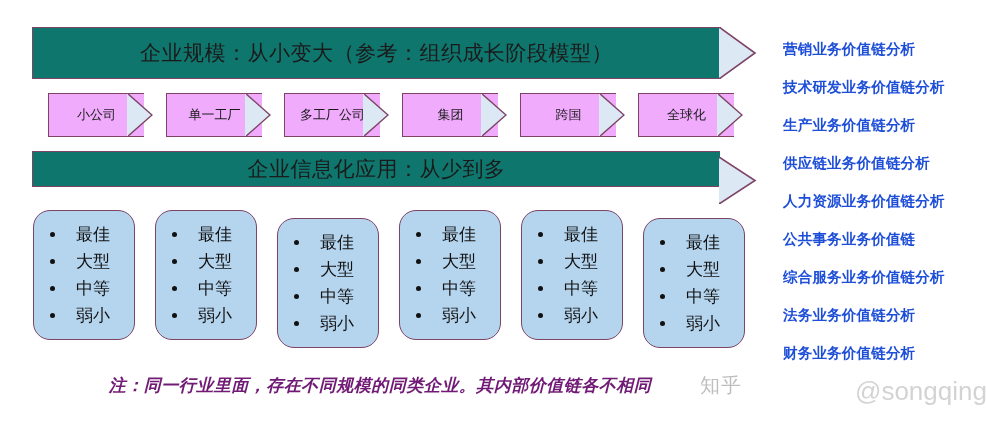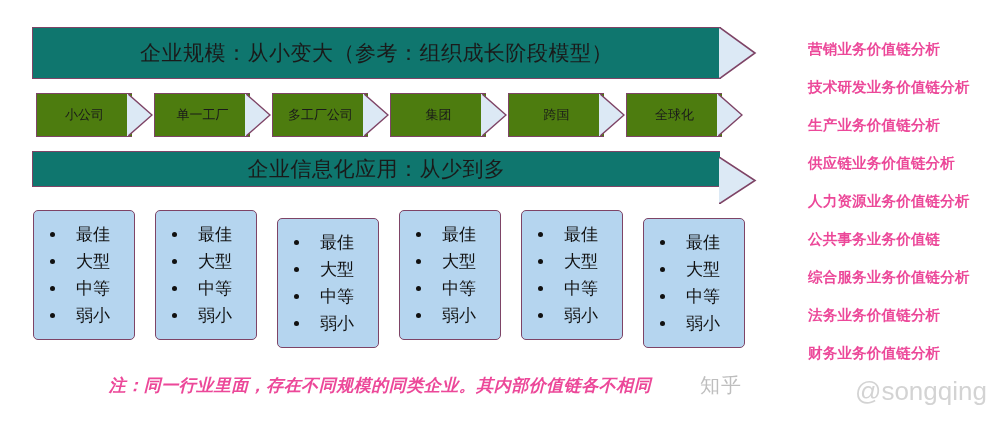--- a/index.html
+++ b/index.html
@@ -65,23 +65,23 @@
   #banner-info-tip { left: 719px; top: 157px; width: 38px; height: 47px; }
 
   
   .chevron {
     position: absolute;
     top: 93px;
     height: 44px;
   }
   .chevron-body {
     position: absolute;
-    left: 4px; top: 0;
+    left: 16px; top: 0;
     height: 100%;
-    background: #4d7c0f;
+    background: #f0abfc;
     border: 1.2px solid #7e4466;
     border-right: none;
     box-sizing: border-box;
     display: flex;
     align-items: center;
     justify-content: center;
   }
   .chevron-label {
     font-family: "Liberation Sans", "DejaVu Sans", sans-serif;
     font-size: 13px;
@@ -95,21 +95,21 @@
     width: 26px;
   }
 
   
   .bullet-box {
     position: absolute;
     width: 102px;
     height: 130px;
     background: #b5d5ef;
     border: 1.3px solid #7e4466;
-    border-radius: 5px;
+    border-radius: 17px;
     box-sizing: border-box;
     padding: 10px 0 0 0;
   }
   .bullet-list {
     list-style: none;
     margin: 0;
     padding: 0 0 0 14px;
   }
   .bullet-list li {
     position: relative;
@@ -135,40 +135,39 @@
   #right-list {
     position: absolute;
     left: 783px;
     top: 30px;
     width: 200px;
   }
   .right-item {
     font-family: "Liberation Serif", "DejaVu Serif", serif;
     font-weight: bold;
     font-size: 14.5px;
-    color: #ec4899;
+    color: #1d4ed8;
     height: 38px;
     line-height: 38px;
     white-space: nowrap;
     letter-spacing: 0.2px;
-    margin-left: 25px;
   }
 
   
   #footer-note {
     position: absolute;
     left: 0;
     top: 374px;
     width: 760px;
     text-align: center;
     font-family: "Liberation Serif", "DejaVu Serif", serif;
     font-weight: bold;
     font-style: italic;
     font-size: 17px;
-    color: #ec4899;
+    color: #701a75;
     letter-spacing: 0.5px;
     white-space: nowrap;
   }
 
   
   #watermark {
     position: absolute;
     left: 700px;
     top: 372px;
     font-family: "Liberation Sans", "DejaVu Sans", sans-serif;

